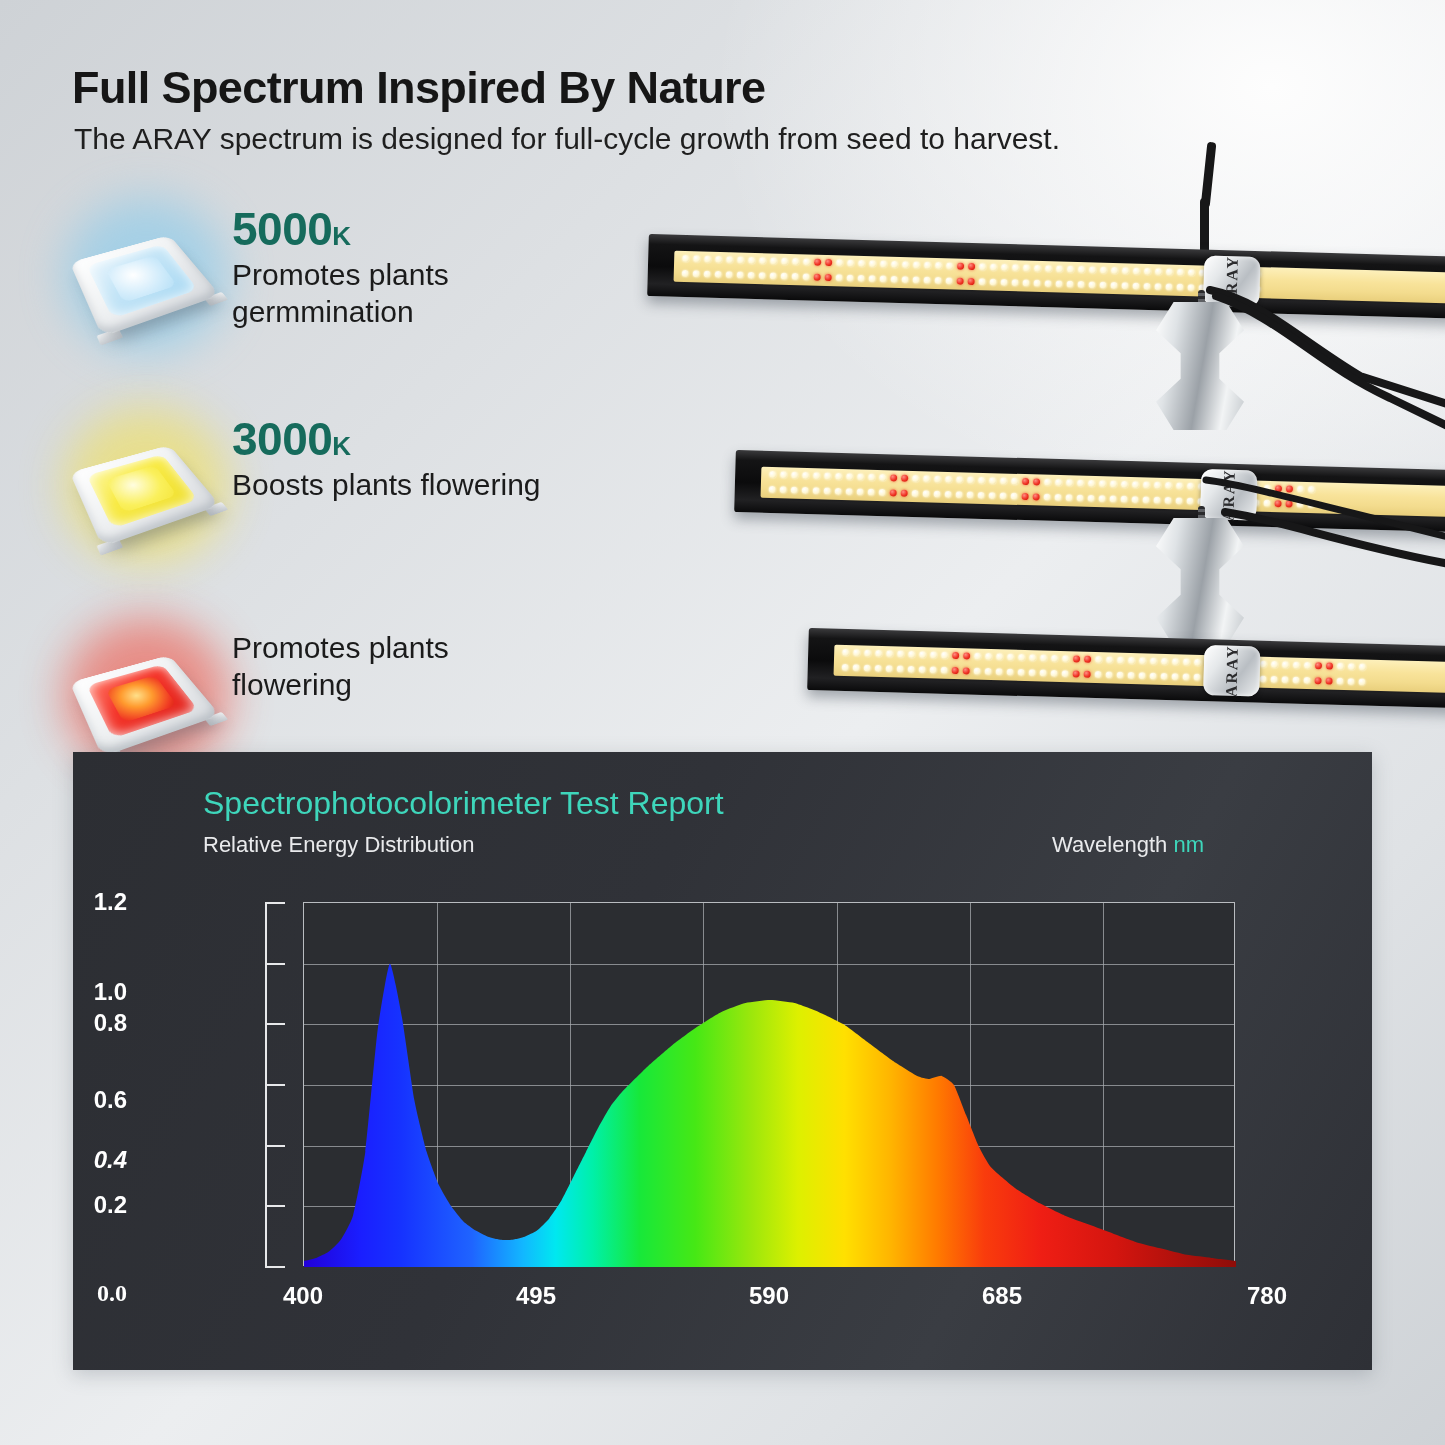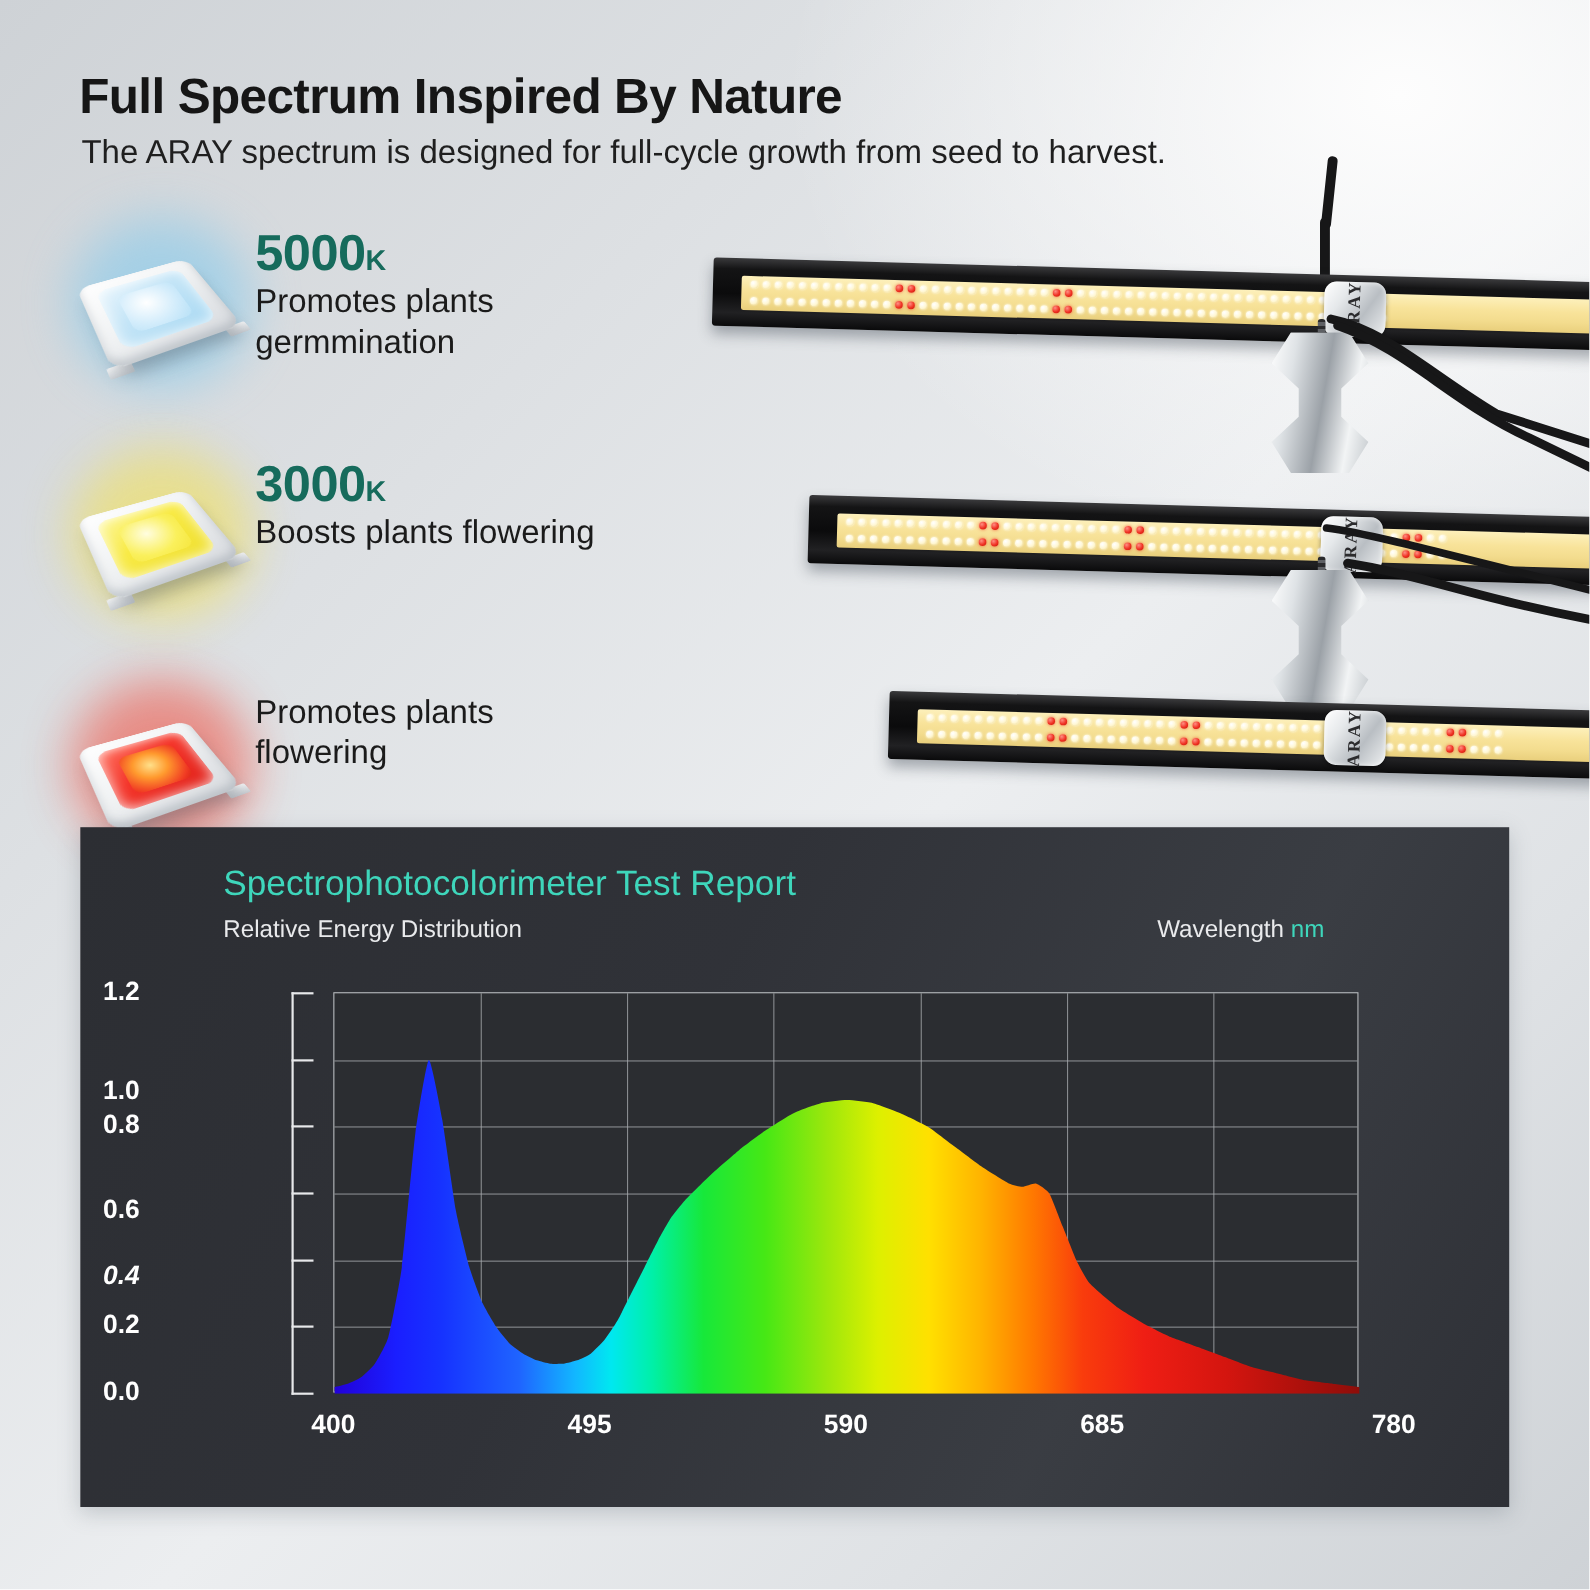--- a/index.html
+++ b/index.html
@@ -677,21 +677,21 @@
     <div id="yticks">
         <div class="ytick" style="top: 514px;"></div>
         <div class="ytick" style="top: 453.333px;"></div>
         <div class="ytick" style="top: 392.667px;"></div>
         <div class="ytick" style="top: 332px;"></div>
         <div class="ytick" style="top: 271.333px;"></div>
         <div class="ytick" style="top: 210.667px;"></div>
         <div class="ytick" style="top: 150px;"></div>
       </div>
     <div id="ylabels">
-        <div class="ylabel" style="top: 514px;">0.0</div>
+        <div class="ylabel" style="top: 542px; font-family: Liberation Serif, serif;">0.0</div>
         <div class="ylabel" style="top: 453.333px;">0.2</div>
         <div class="ylabel" style="top: 408px; font-style: italic;">0.4</div>
         <div class="ylabel" style="top: 332px; margin-top: 16px;">0.6</div>
         <div class="ylabel" style="top: 271.333px;">0.8</div>
         <div class="ylabel" style="top: 212px; margin-top: 28px;">1.0</div>
         <div class="ylabel" style="top: 150px;">1.2</div>
       </div>
 
     <div class="plot">
       <div id="gridv">

